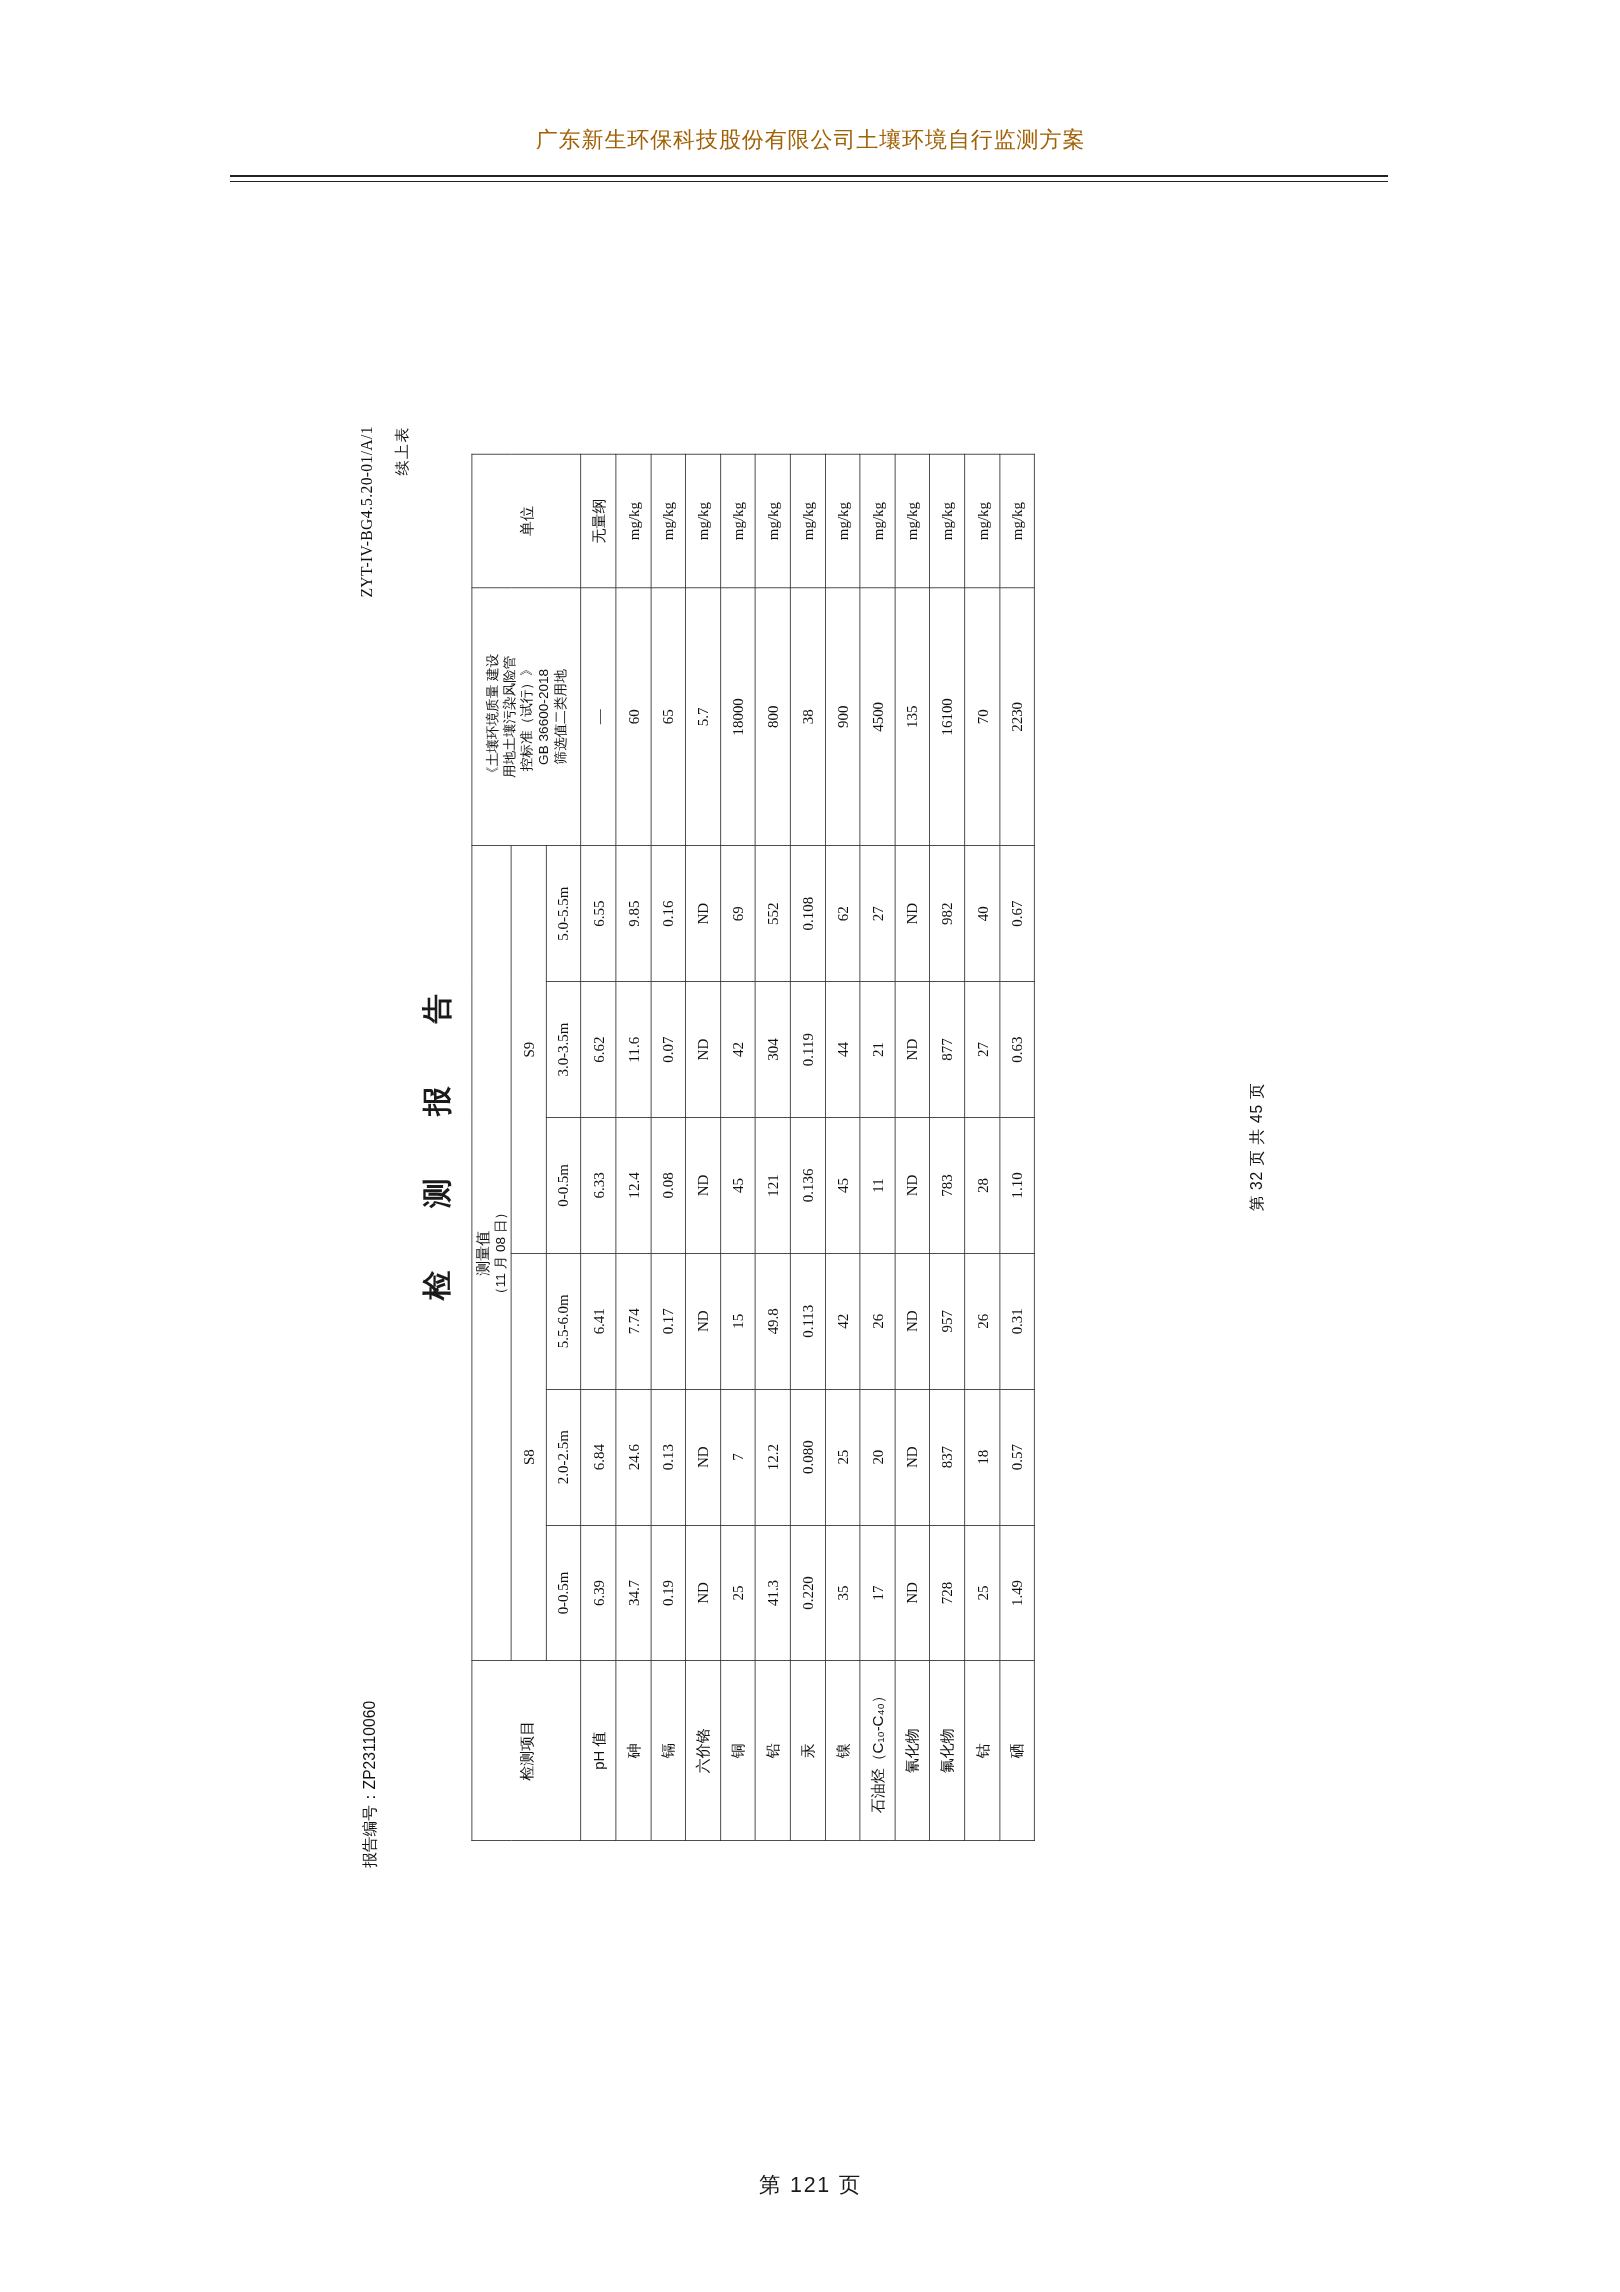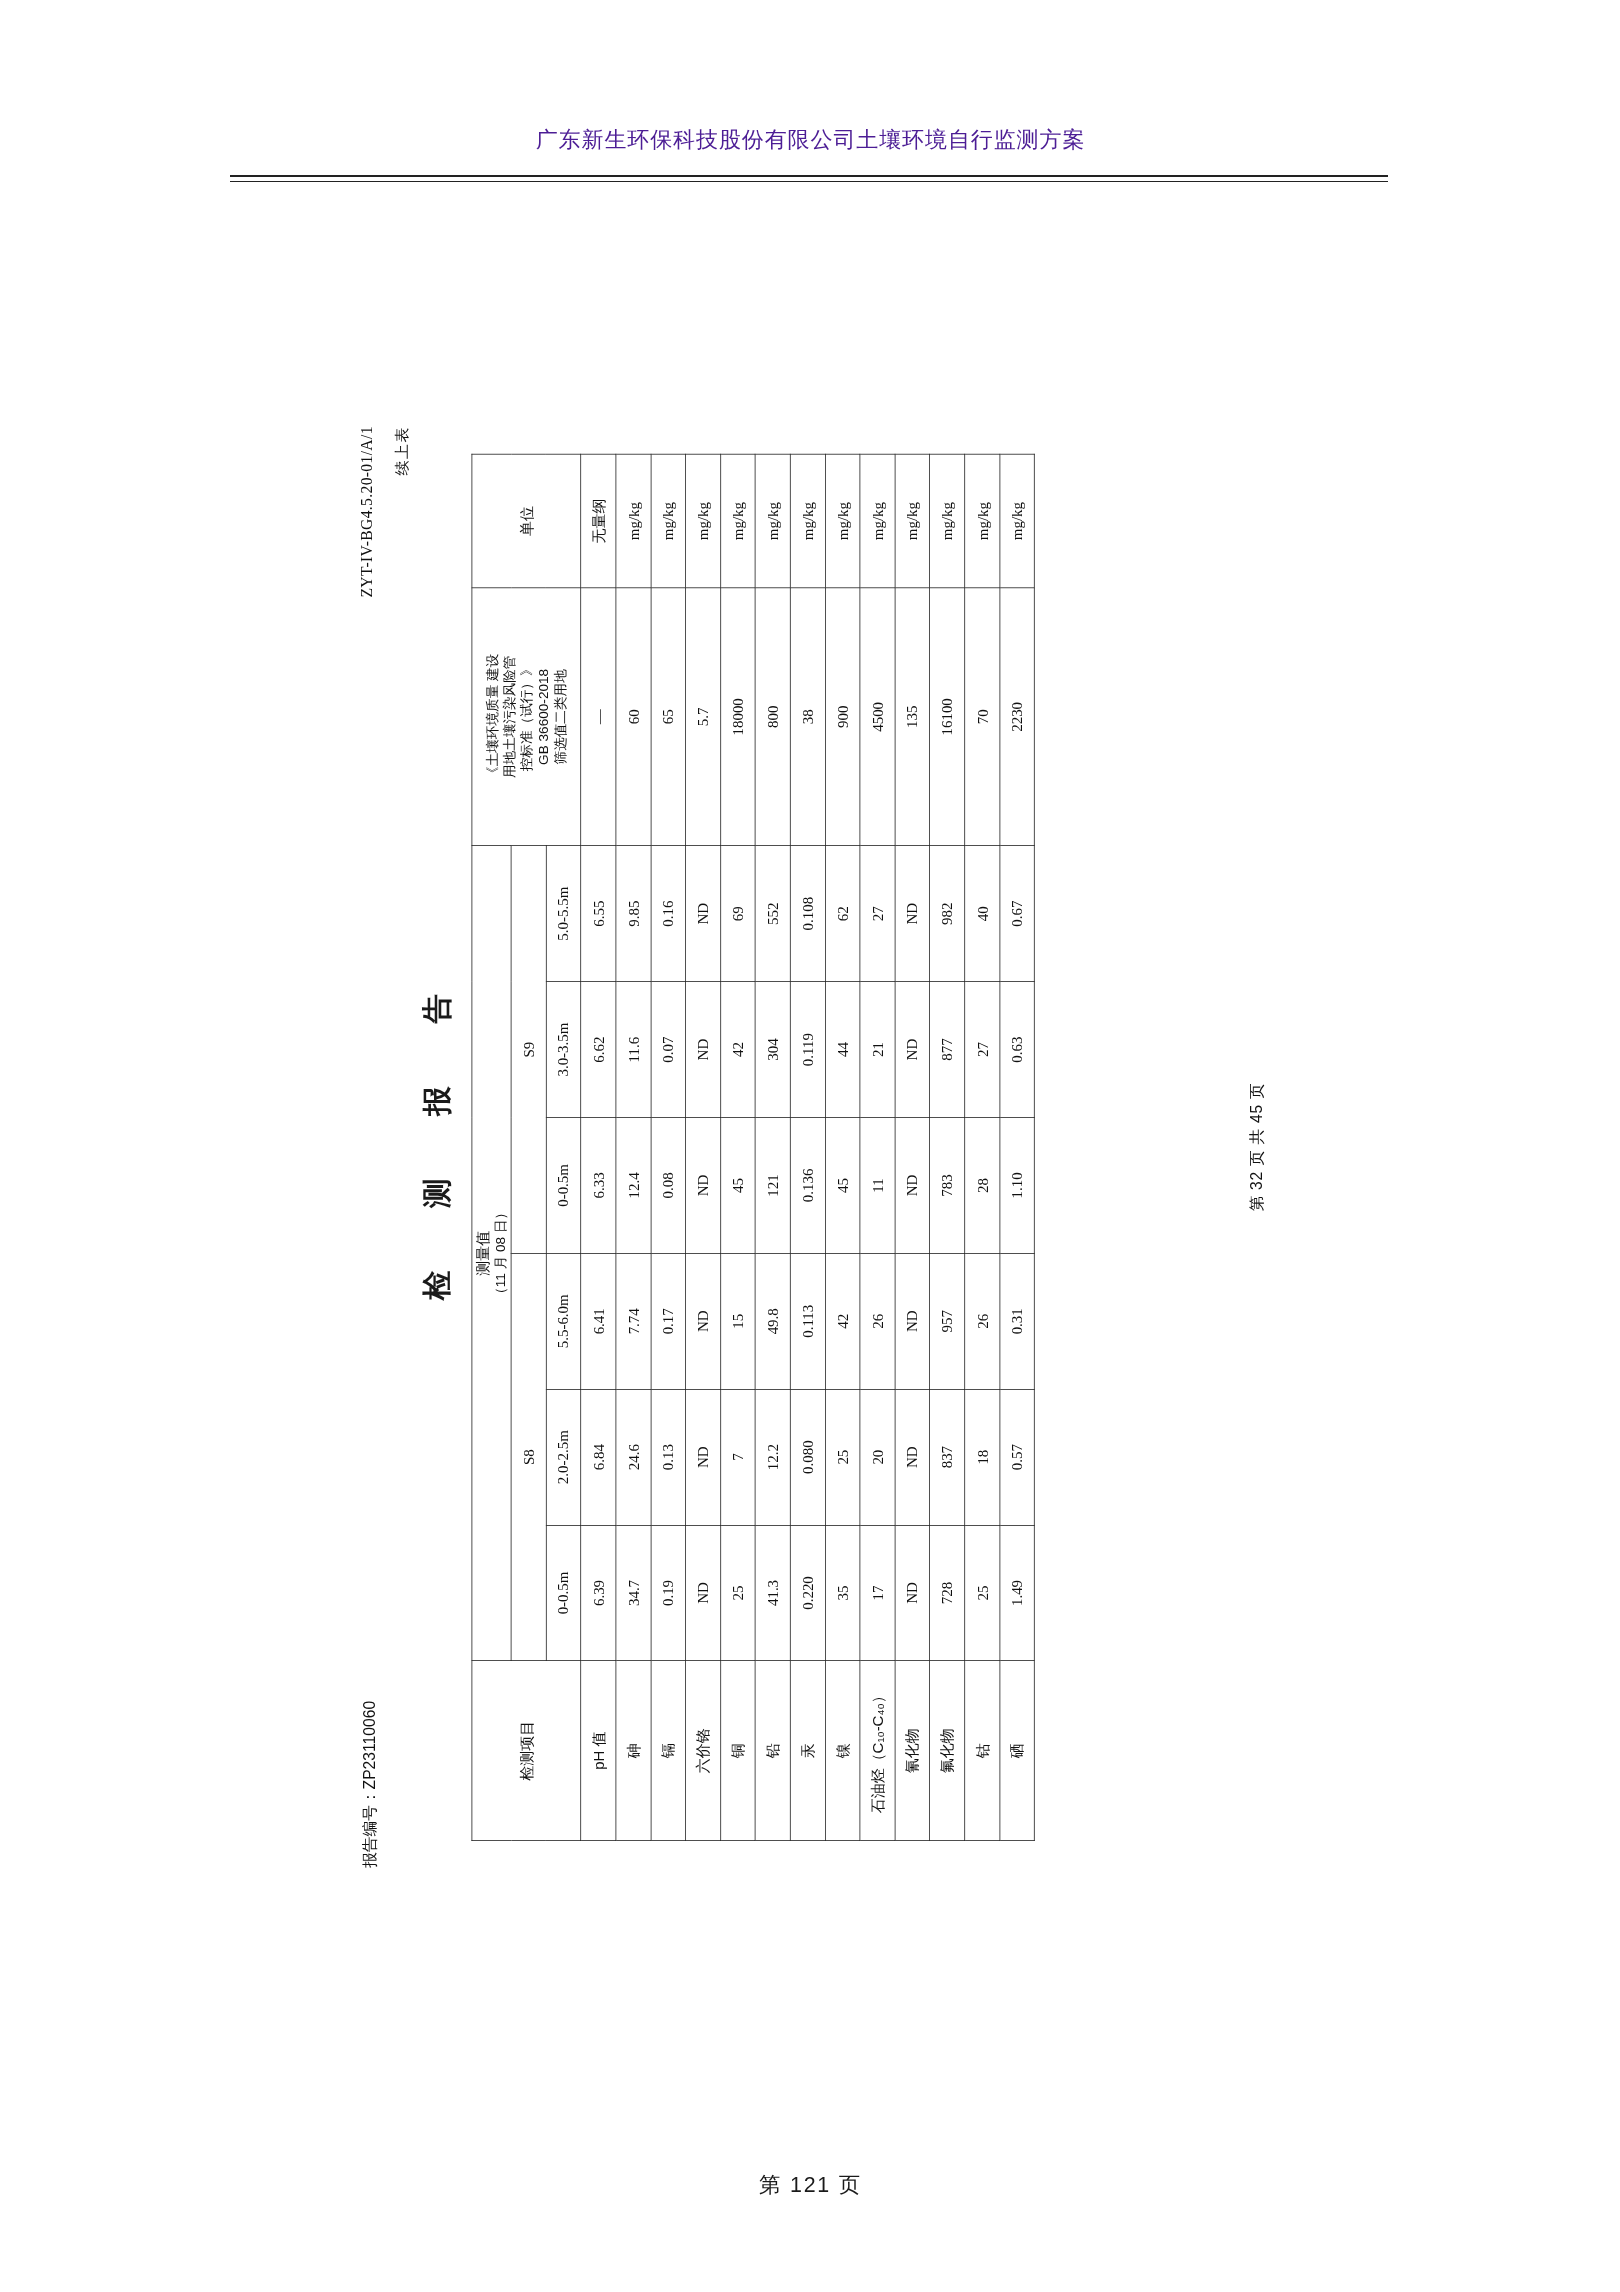--- a/index.html
+++ b/index.html
@@ -19,21 +19,21 @@
   
   .page-header {
     position: absolute;
     top: 125px;
     left: 0;
     width: 100%;
     text-align: center;
     font-family: "Liberation Sans", sans-serif;
     font-size: 22px;
     letter-spacing: 0.9px;
-    color: #4c1d95;
+    color: #a16207;
   }
   .header-rule {
     position: absolute;
     top: 175px;
     left: 230px;
     width: 1158px;
     height: 0;
     border-top: 2.7px solid #222;
     border-bottom: 0.9px solid #222;
     height: 3.6px;

